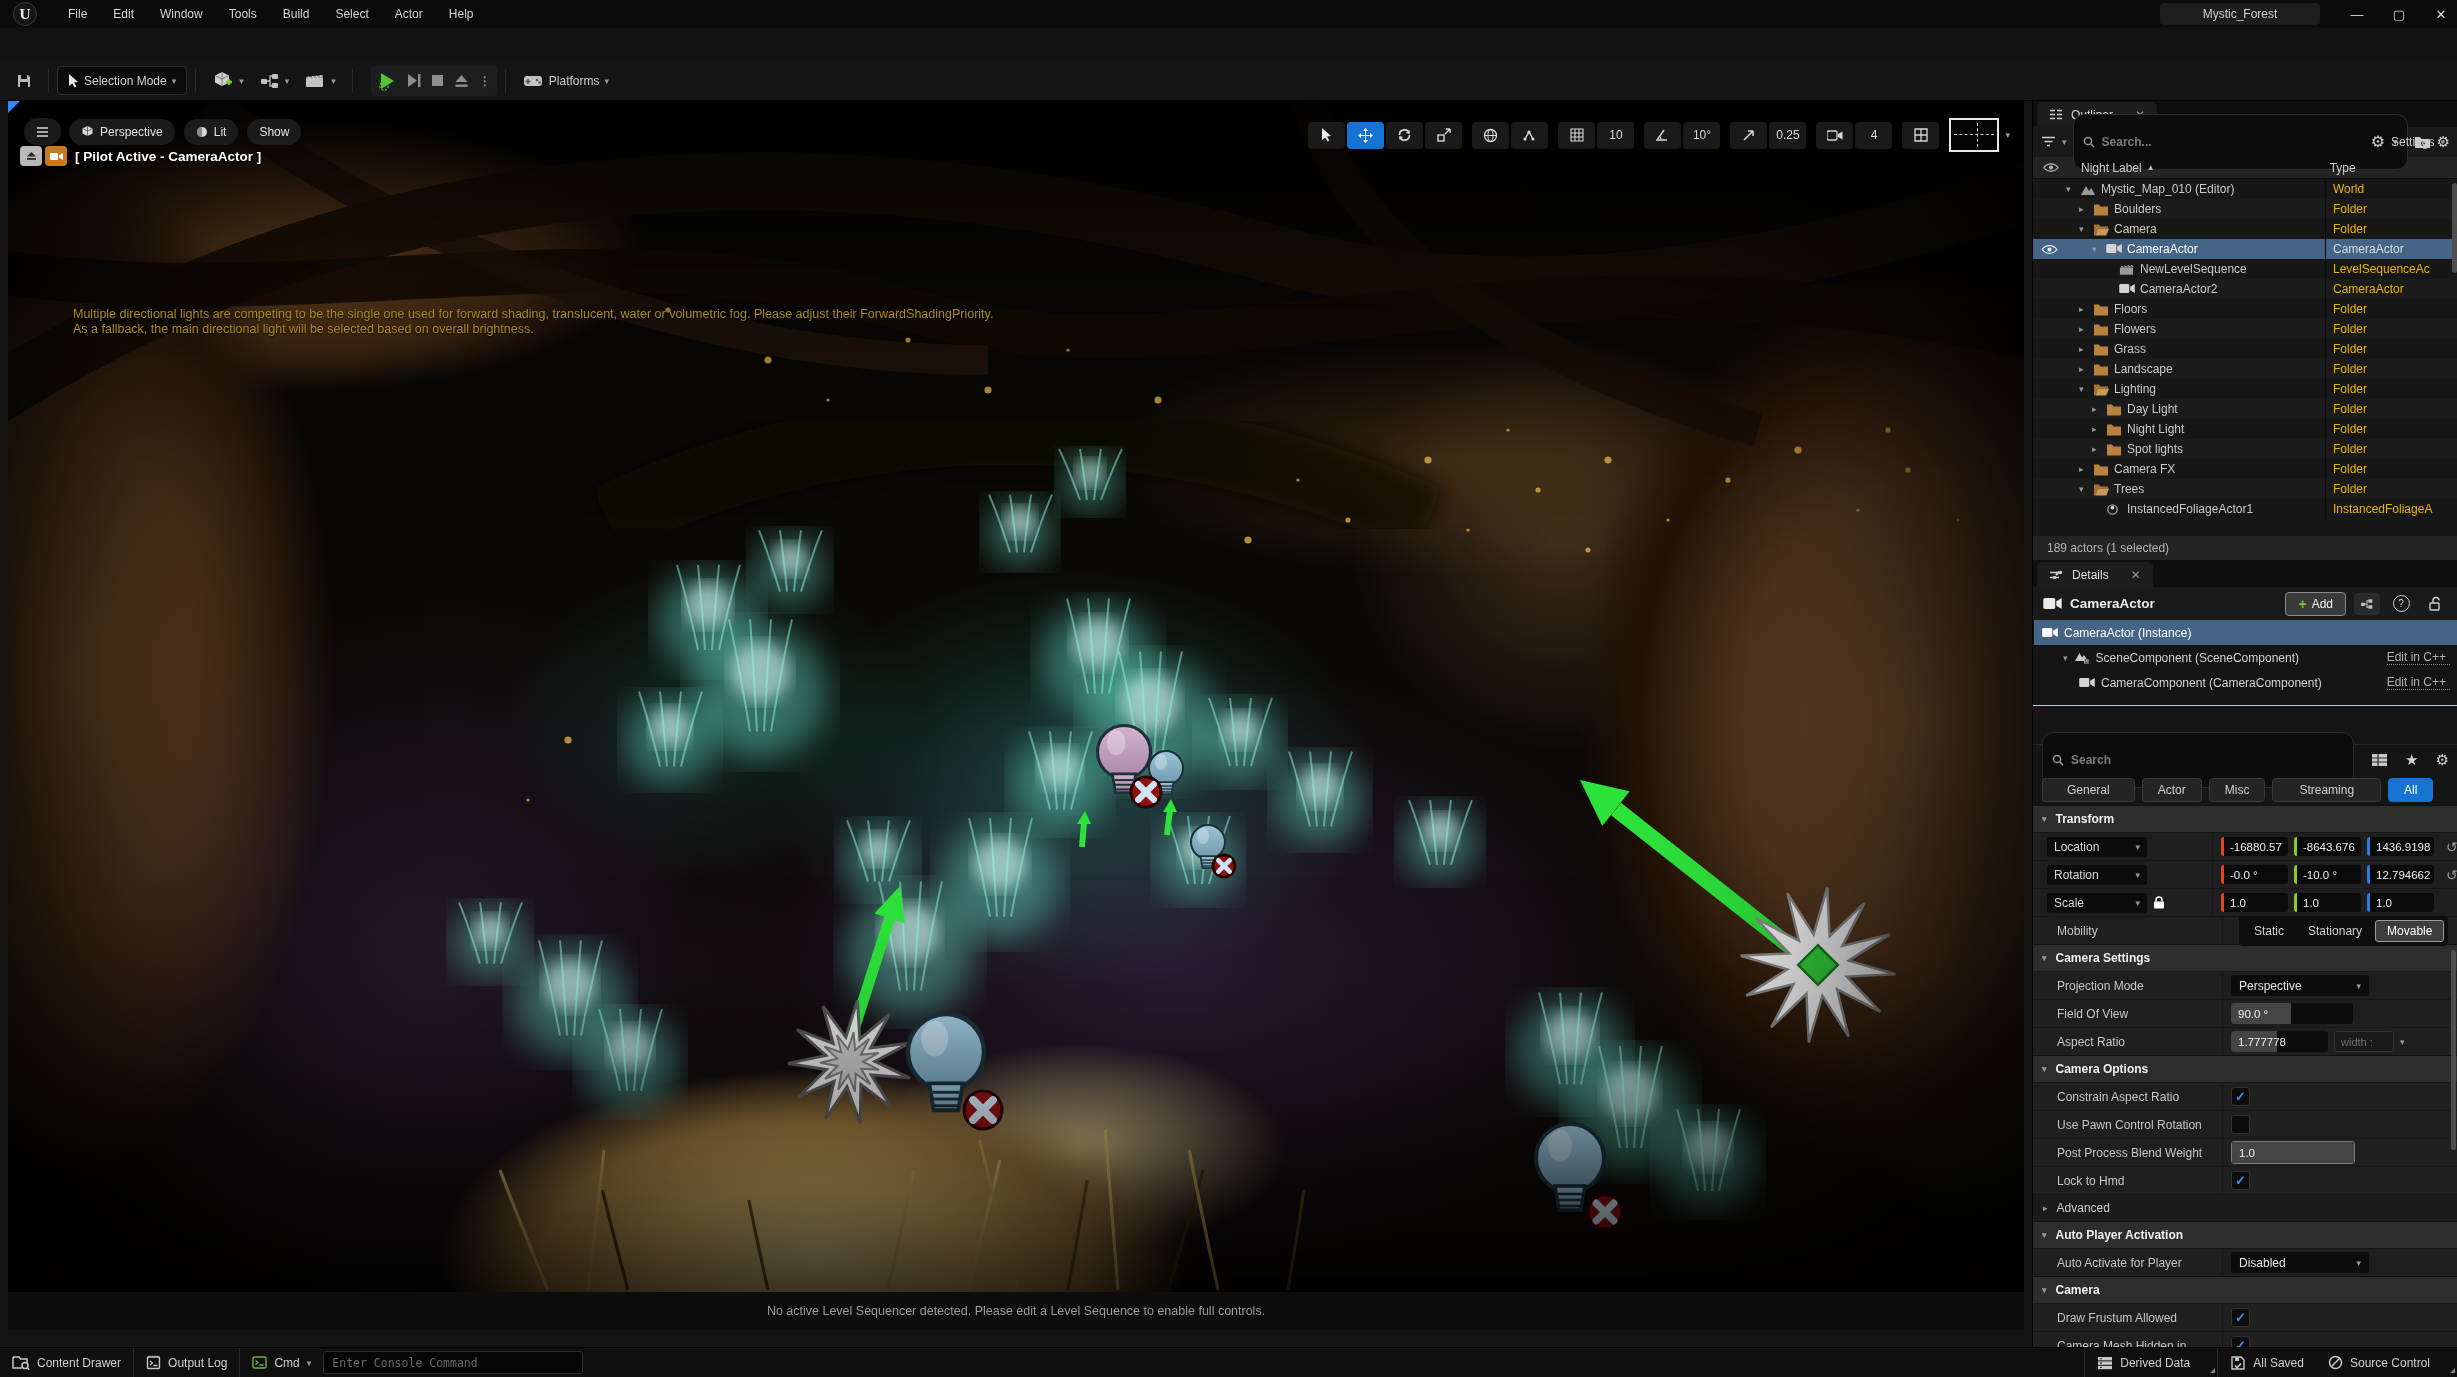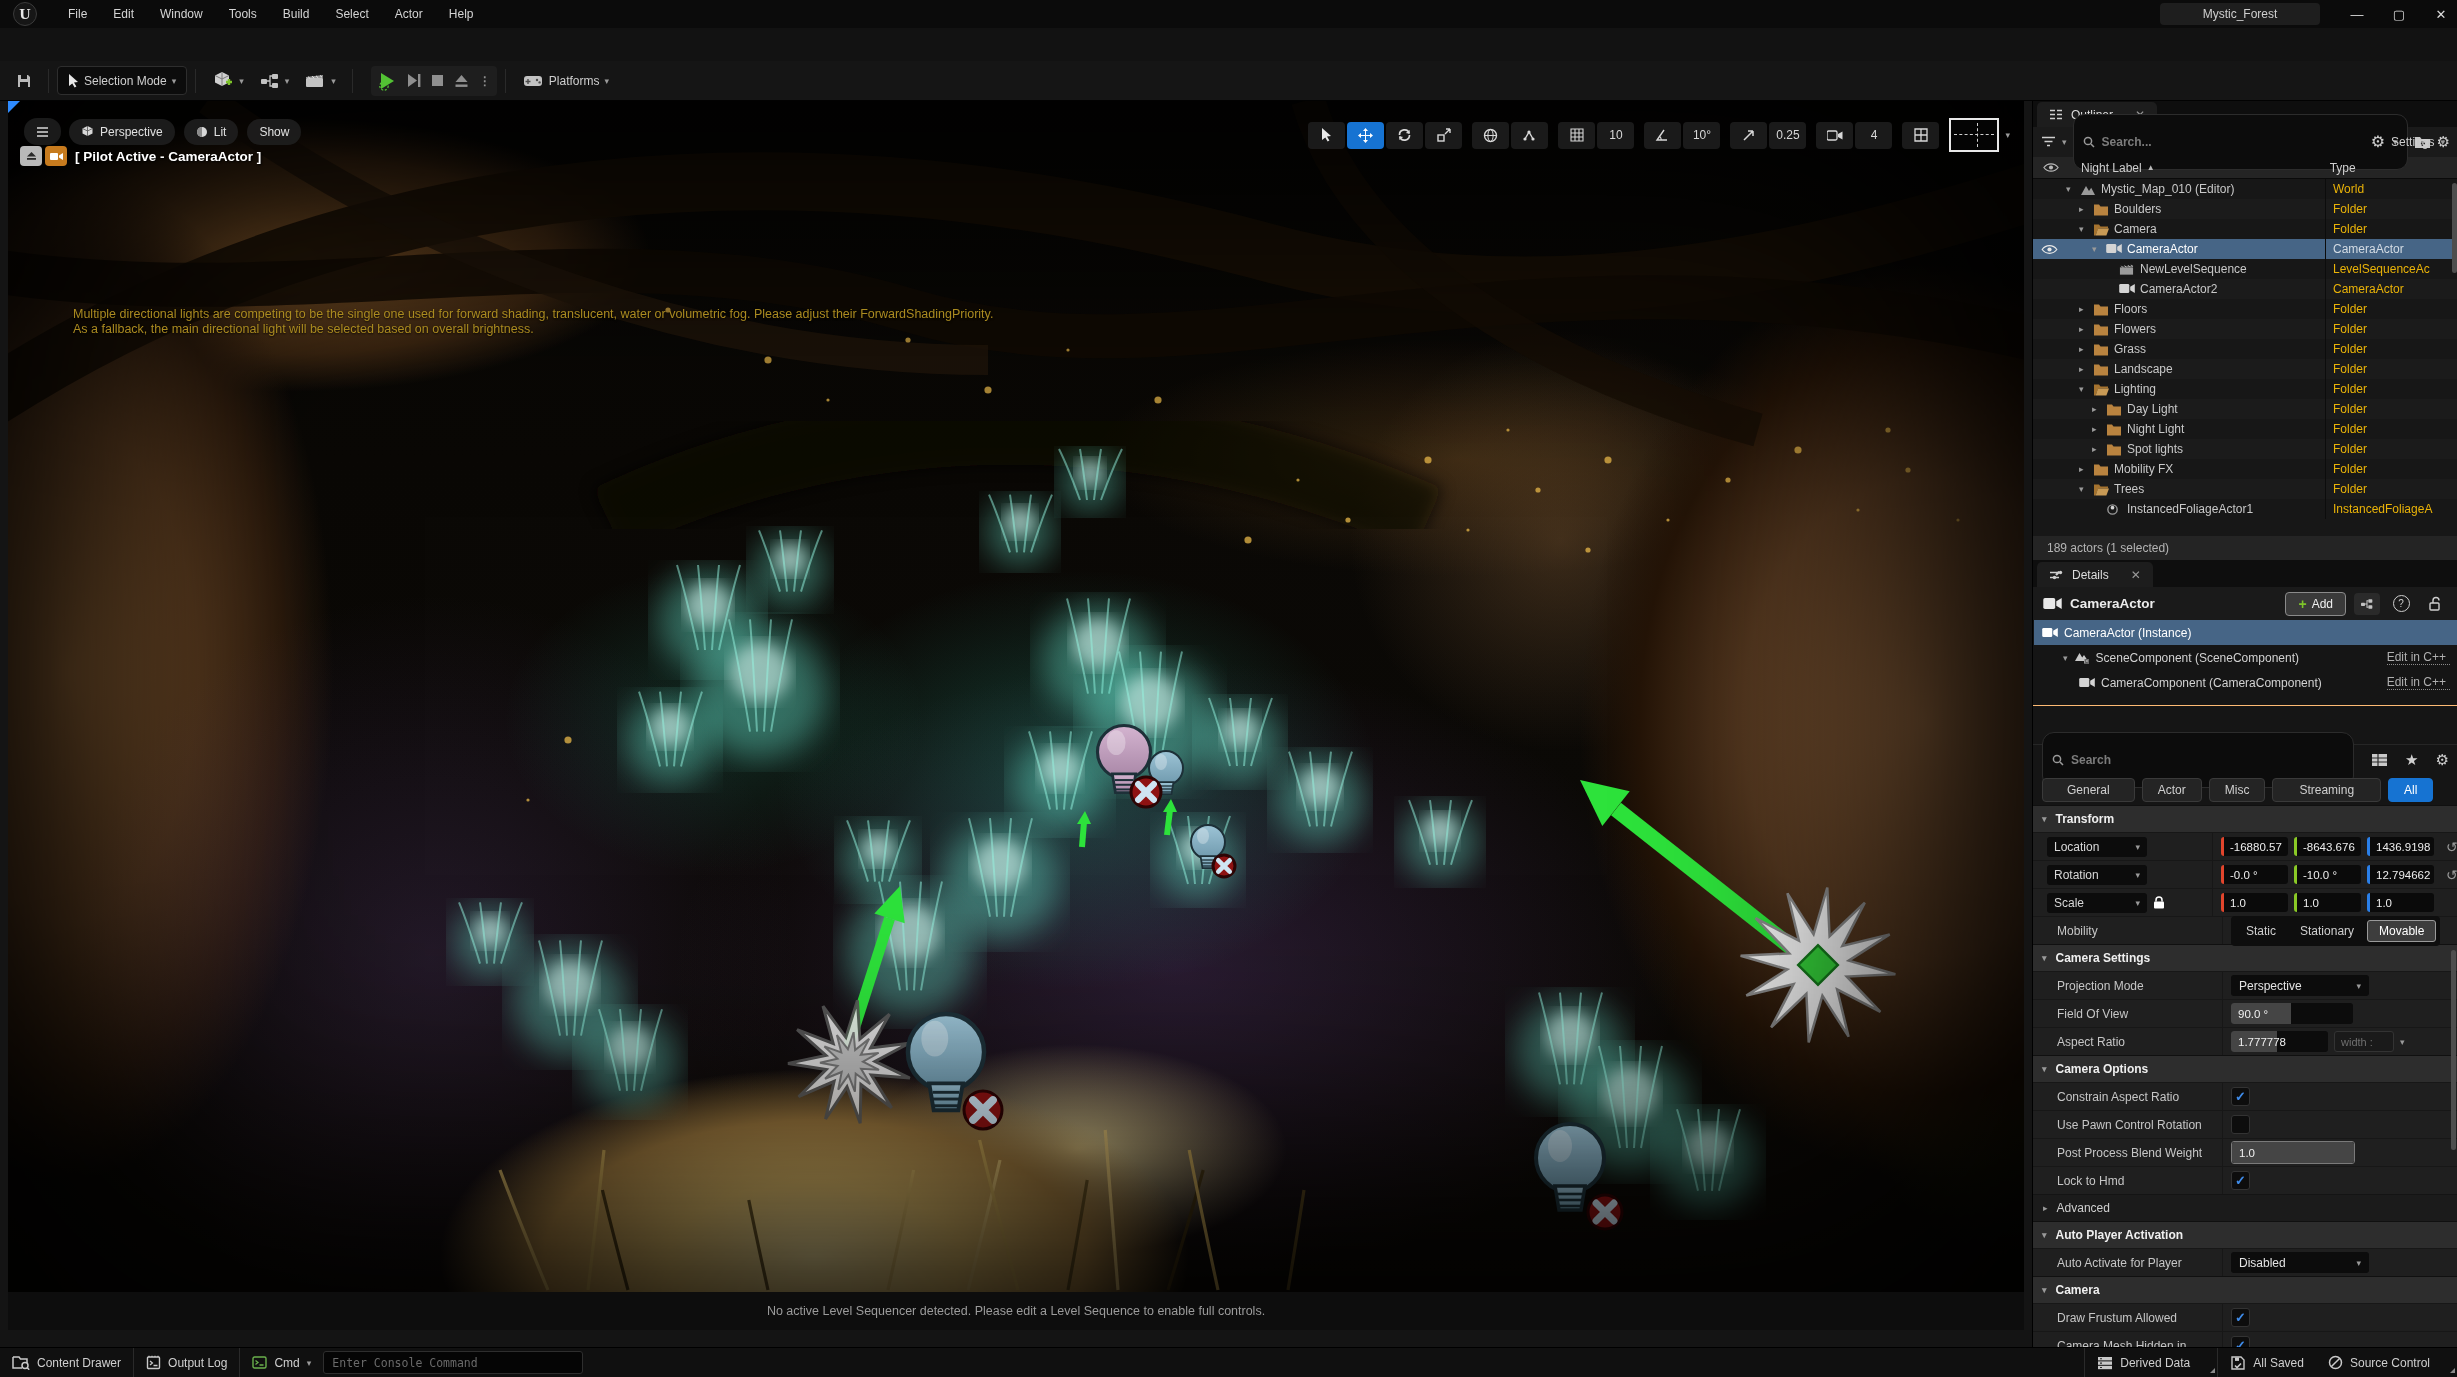--- a/index.html
+++ b/index.html
@@ -113,21 +113,21 @@
        font-weight:bold;color:#efefef;border-top:1px solid #101010;}
   .prow{height:27px;background:#1f1f1f;border-top:1px solid #171717;display:flex;align-items:center;position:relative;}
   .prow .lbl{width:165px;padding-left:24px;color:#c6c6c6;flex:0 0 auto;border-right:1px solid #171717;height:100%;
              display:flex;align-items:center;gap:6px;}
   .prow .val{display:flex;align-items:center;gap:6px;padding-left:8px;flex:1;}
   .axisbox{width:58px;height:19px;background:#0a0a0a;border-radius:3px;display:flex;align-items:center;
            padding-left:6px;color:#ededed;font-size:11.5px;overflow:hidden;white-space:nowrap;}
   .ax-x{border-left:3px solid #e2452c;} .ax-y{border-left:3px solid #8ac926;} .ax-z{border-left:3px solid #2a7fe8;}
   .labeldrop{width:86px;height:20px;background:#0c0c0c;border-radius:3px;display:flex;align-items:center;
              justify-content:space-between;padding:0 7px;color:#d8d8d8;}
-  .seg{display:flex;align-items:center;background:#0e0e0e;border-radius:4px;height:22px;padding:4px 4px;gap:2px;}
+  .seg{display:flex;align-items:center;background:#0e0e0e;border-radius:4px;height:22px;padding:4px 4px;gap:2px;margin-left:8px;}
   .seg span{padding:0 11px;color:#cfcfcf;height:20px;display:flex;align-items:center;border-radius:3px;}
   .seg span.on{background:#3d3d3d;border:1px solid #9a9a9a;color:#fff;}
   .dropbox{width:122px;height:21px;background:#0c0c0c;border-radius:3px;display:flex;align-items:center;
            justify-content:space-between;padding:0 8px;color:#e4e4e4;}
   .sliderbox{width:122px;height:21px;background:#0c0c0c;border-radius:3px;position:relative;overflow:hidden;
              display:flex;align-items:center;}
   .sliderbox .fill{position:absolute;left:0;top:0;bottom:0;background:#454545;}
   .sliderbox .v{position:relative;padding-left:7px;color:#f0f0f0;font-size:11.5px;}
   .sliderbox.bordered{border:1px solid #7a7a7a;}
   .minibox{width:52px;height:19px;background:#1a1a1a;border:1px solid #333;border-radius:3px;display:flex;
@@ -877,21 +877,21 @@
             <span style="position: absolute; left: 94px;">Spot lights</span>
             <span class="typ">Folder</span>
           </div>
           <div class="orow" style="background: rgb(23, 23, 23);">
             <span style="position: absolute; left: 46px; font-size: 9px; color: rgb(154, 154, 154);">▸</span>
             <span style="position: absolute; left: 60px; top: 4px;">
               <svg width="16" height="13" viewBox="0 0 16 13">
                 <path d="M1 1.5h5l1.5 2H15v9H1z" fill="#b9833f"></path>
               </svg>
             </span>
-            <span style="position: absolute; left: 81px;">Mobility FX</span>
+            <span style="position: absolute; left: 81px;">Camera FX</span>
             <span class="typ">Folder</span>
           </div>
           <div class="orow" style="background: rgb(27, 27, 27);">
             <span style="position: absolute; left: 46px; font-size: 9px; color: rgb(154, 154, 154);">▾</span>
             <span style="position: absolute; left: 60px; top: 4px;">
               <svg width="16" height="13" viewBox="0 0 16 13">
                 <path d="M1 1.5h5l1.5 2H15v2H5.2L2.6 12.5H1z" fill="#a5732f"></path>
                 <path d="M5 5.5h11l-2.6 7H2.6z" fill="#c89a55"></path>
               </svg>
             </span>

